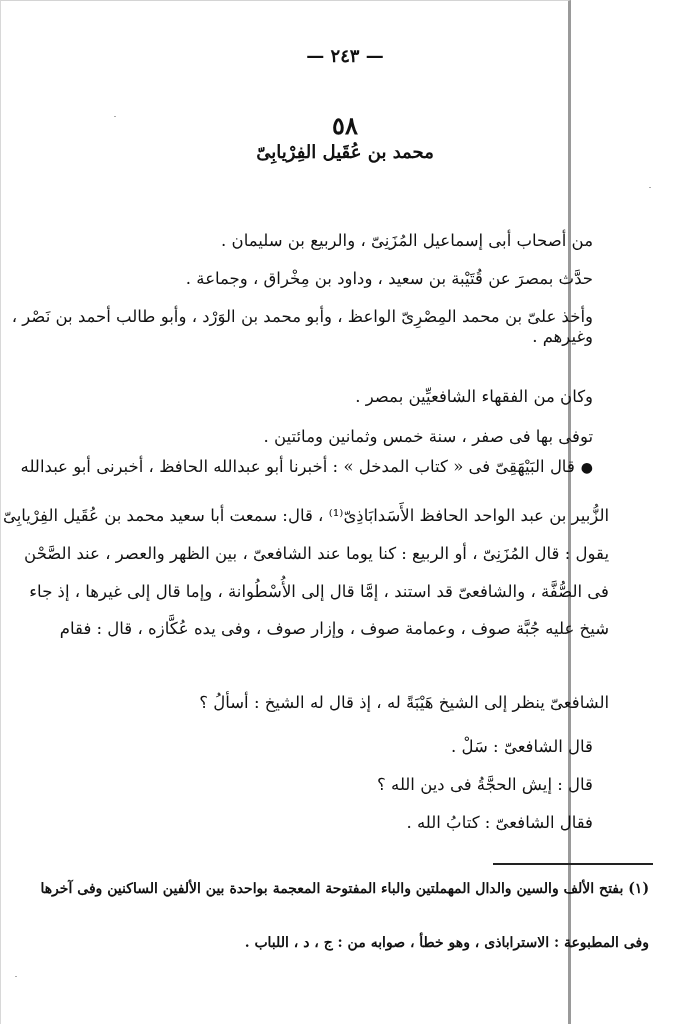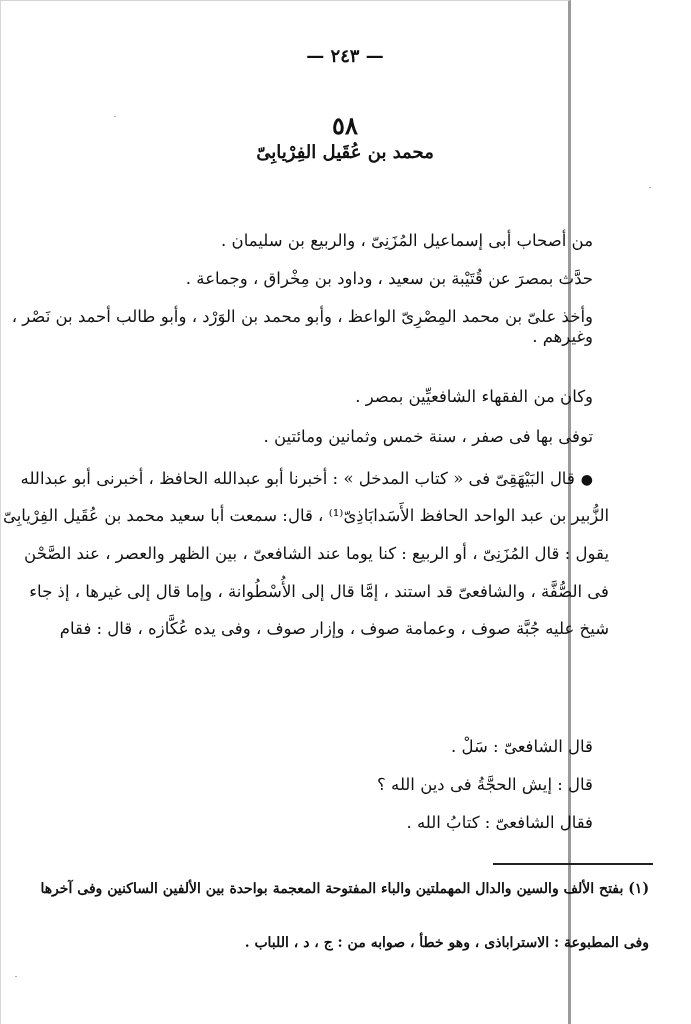--- a/index.html
+++ b/index.html
@@ -62,27 +62,28 @@
     <div class="entry-number">٥٨</div>
     <div class="entry-title">محمد بن عُقَيل الفِرْيابِىّ</div>
 
     <div class="line" style="top:232px;">من أصحاب أبى إسماعيل المُزَنِىّ ، والربيع بن سليمان .</div>
     <div class="line" style="top:270px;">حدَّث بمصرَ عن قُتَيْبة بن سعيد ، وداود بن مِخْراق ، وجماعة .</div>
     <div class="justified" style="top:308px; left:100px;">وأخذ علىّ بن محمد المِصْرِىّ الواعظ ، وأبو محمد بن الوَرْد ، وأبو طالب أحمد بن نَصْر ،</div>
     <div class="line" style="top:328px;">وغيرهم .</div>
     <div class="line" style="top:388px;">وكان من الفقهاء الشافعيِّين بمصر .</div>
     <div class="line" style="top:428px;">توفى بها فى صفر ، سنة خمس وثمانين ومائتين .</div>
 
-    <div class="justified" style="top:470px; right:96px; left:98px;">
+    <div class="justified" style="top:458px; right:96px; left:98px;">
       <span class="bullet">●</span><span>قال البَيْهَقِىّ فى « كتاب المدخل » : أخبرنا أبو عبدالله الحافظ ، أخبرنى أبو عبدالله</span>
     </div>
     <div class="justified" style="top:507px; right:80px; left:98px;">الزُّبير بن عبد الواحد الحافظ الأَسَدابَاذِىّ⁽¹⁾ ، قال: سمعت أبا سعيد محمد بن عُقَيل الفِرْيابِىّ ،</div>
     <div class="justified" style="top:545px; right:80px; left:98px;">يقول : قال المُزَنِىّ ، أو الربيع : كنا يوما عند الشافعىّ ، بين الظهر والعصر ، عند الصَّحْن</div>
     <div class="justified" style="top:583px; right:80px; left:98px;">فى الصُّفَّة ، والشافعىّ قد استند ، إمَّا قال إلى الأُسْطُوانة ، وإما قال إلى غيرها ، إذ جاء</div>
     <div class="justified" style="top:620px; right:80px; left:98px;">شيخ عليه جُبَّة صوف ، وعمامة صوف ، وإزار صوف ، وفى يده عُكَّازه ، قال : فقام</div>
+    <div class="line" style="top:694px; right:80px;">الشافعىّ ينظر إلى الشيخ هَيْبَةً له ، إذ قال له الشيخ : أسألُ ؟</div>
 
     <div class="line" style="top:738px; right:96px;">قال الشافعىّ : سَلْ .</div>
     <div class="line" style="top:776px; right:96px;">قال : إيش الحجَّةُ فى دين الله ؟</div>
     <div class="line" style="top:814px; right:96px;">فقال الشافعىّ : كتابُ الله .</div>
 
     <div class="footnote-rule"></div>
 
     <div class="fn fn-just" style="top:880px;">(١) بفتح الألف والسين والدال المهملتين والباء المفتوحة المعجمة بواحدة بين الألفين الساكنين وفى آخرها</div>
     <div class="fn" style="top:934px;">وفى المطبوعة : الاستراباذى ، وهو خطأ ، صوابه من : ج ، د ، اللباب .</div>
 

